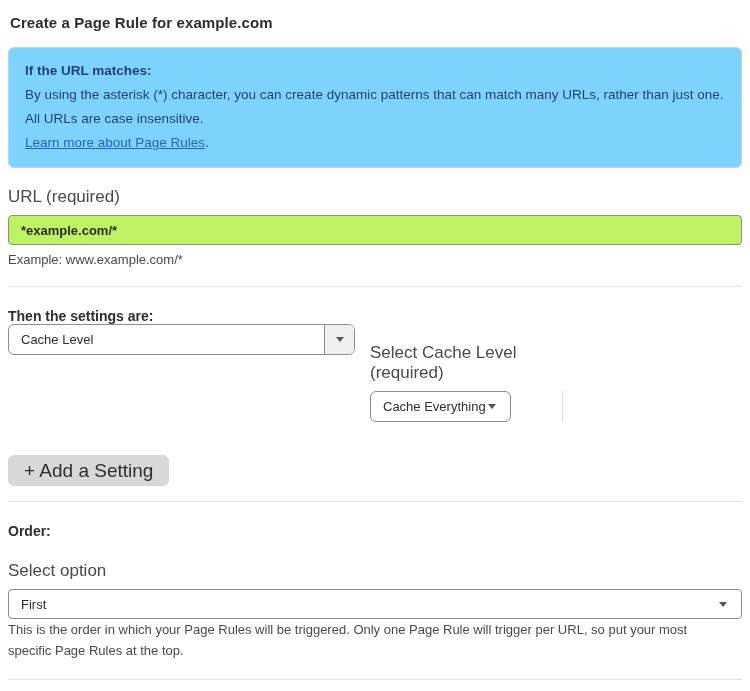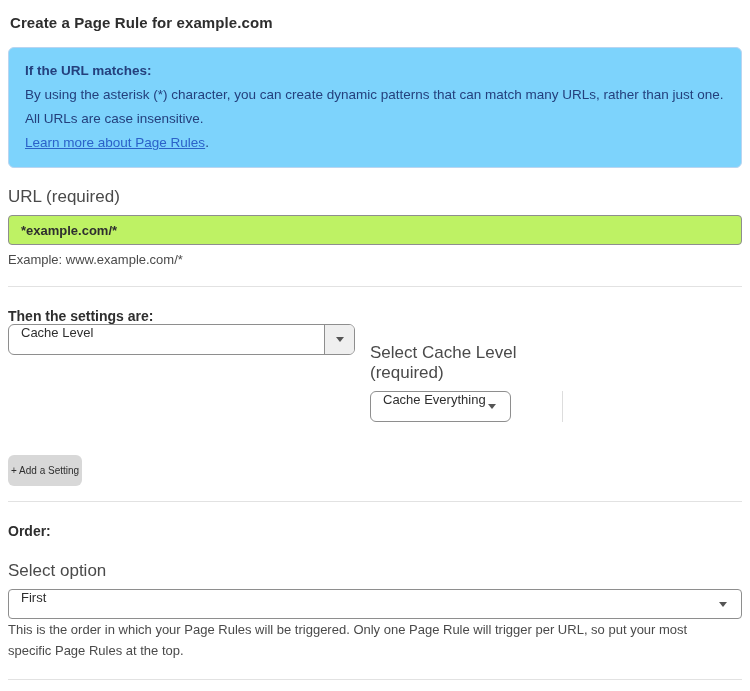--- a/index.html
+++ b/index.html
@@ -82,20 +82,21 @@
   .settings-row { display: flex; margin-top: 0; }
   .settings-col-1 { width: 347px; }
   .settings-col-2 { width: 193px; margin-left: 15px; }
 
   .select-box {
     height: 31px;
     border: 1px solid #8e8e8e;
     border-radius: 6px;
     background: #ffffff;
     display: flex;
+    align-items: center;
     font-size: 13px;
     color: #2e2e2e;
     cursor: pointer;
     position: relative;
   }
   .select-box .select-value { padding-left: 12px; flex: 1; }
   .select-arrow-section {
     width: 30px;
     height: 100%;
     border-left: 1px solid #8e8e8e;
@@ -123,24 +124,24 @@
     height: 31px;
     background: #dddddd;
     margin-left: 6px;
     align-self: flex-end;
   }
 
   .btn {
     border: none;
     border-radius: 6px;
     font-family: "Liberation Sans", sans-serif;
-    font-size: 10px;
+    font-size: 19px;
     cursor: pointer;
     height: 31px;
-    padding: 0 3px;
+    padding: 0 16px;
     color: #2e2e2e;
     background: #d8d8d8;
   }
   .add-setting-btn { margin-top: 33px; height: 31px; }
 
   .full-select {
     height: 30px;
     border-radius: 4px;
   }
   .order-helper {

